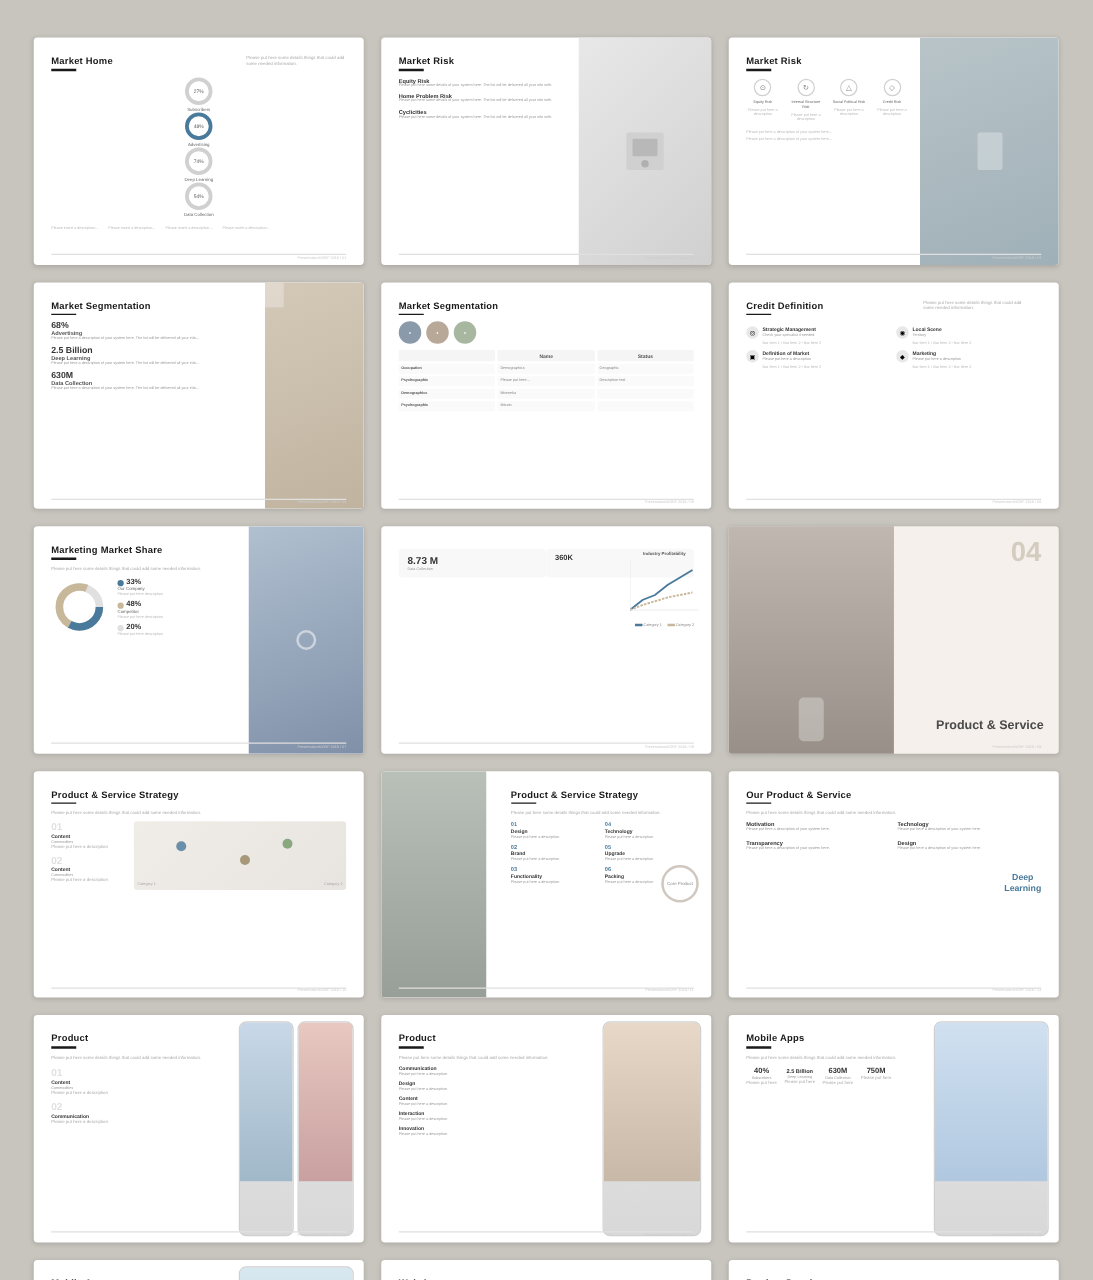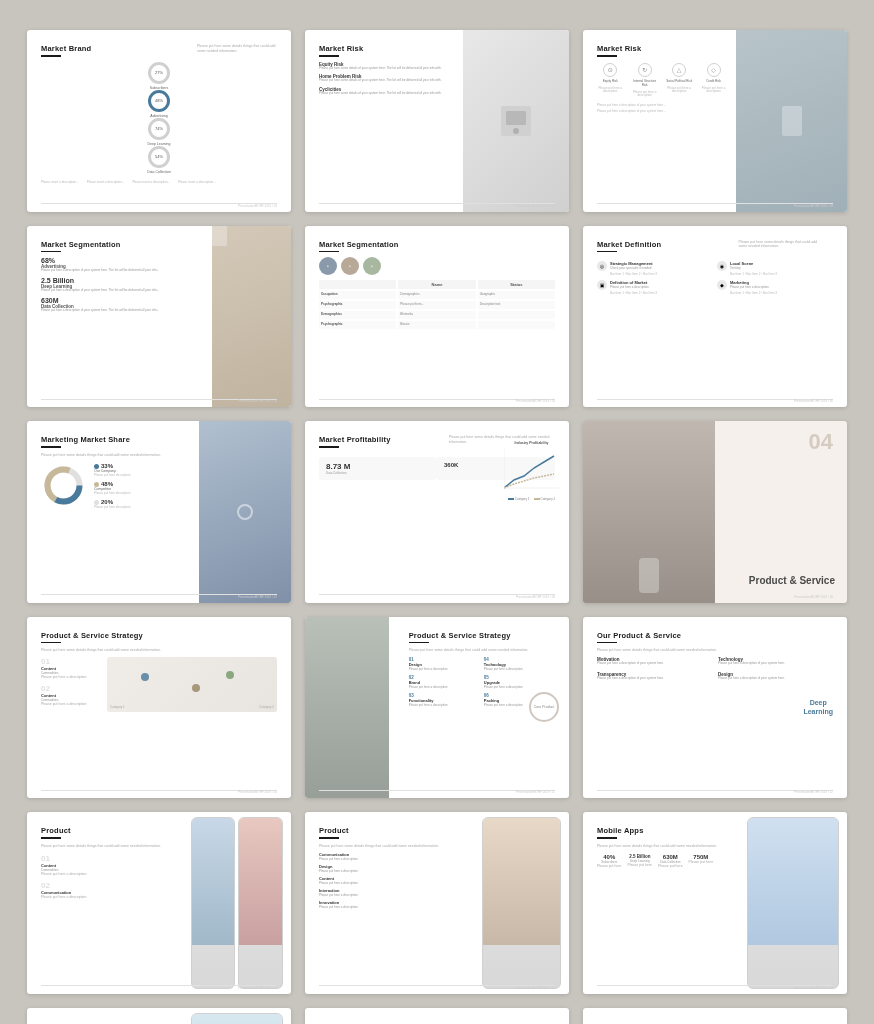--- a/index.html
+++ b/index.html
@@ -388,21 +388,21 @@
       right: 14px;
       max-width: 80px;
     }
   </style>
 </head>
 <body>
 
 <div class="grid-container">
 
   <div class="slide">
-    <div class="slide-title">Market Brand</div>
+    <div class="slide-title">Market Home</div>
     <div class="slide-underline"></div>
     <div class="header-right">
       <div class="placeholder-text">Please put here some details things that could add some needed information.</div>
     </div>
     <div class="content-area">
       <div class="circle-item">
         <div class="circle-ring">
             <span>27%</span>
           </div>
         <div class="circle-label">Subscribers</div>
@@ -576,21 +576,21 @@
         <div class="seg-cell"></div>
       </div>
     </div>
     <div class="bottom-line"></div>
     <div class="page-num">PresentationMORF 2019 / 05</div>
   </div>
 
   <div class="slide">
     <div style="display:flex;">
       <div style="width:60%;">
-        <div class="slide-title">Market Definition</div>
+        <div class="slide-title">Credit Definition</div>
         <div class="slide-underline"></div>
       </div>
       <div style="width:40%;">
         <div class="placeholder-text" style="max-width:80px;">Please put here some details things that could add some needed information.</div>
       </div>
     </div>
     <div class="def-grid">
       <div class="def-item">
         <div class="def-icon">◎</div>
         <div class="def-text">
@@ -671,29 +671,20 @@
     <div class="right-photo" style="position:absolute;right:0;top:0;bottom:0;width:35%;background:linear-gradient(160deg,#b0c0d0,#8090a8);">
       <div style="width:100%;height:100%;display:flex;align-items:center;justify-content:center;">
         <div style="width:16px;height:16px;border-radius:50%;border:2px solid rgba(255,255,255,0.5);"></div>
       </div>
     </div>
     <div class="bottom-line"></div>
     <div class="page-num">PresentationMORF 2019 / 07</div>
   </div>
 
   <div class="slide">
-    <div style="display:flex;">
-      <div style="width:55%;">
-        <div class="slide-title">Market Profitability</div>
-        <div class="slide-underline"></div>
-      </div>
-      <div style="width:45%;">
-        <div class="placeholder-text">Please put here some details things that could add some needed information.</div>
-      </div>
-    </div>
     <div style="display:flex;gap:0;margin-top:4px;justify-content:flex-end;">
       <div class="profit-card">
         <div class="pcard-val">8.73 M</div>
         <div class="pcard-label">Data Collection</div>
       </div>
       <div class="profit-card">
         <div class="pcard-val" style="font-size:6px;">360K</div>
       </div>
     </div>
     <div style="position:absolute;right:10px;top:20px;width:55px;bottom:14px;">

